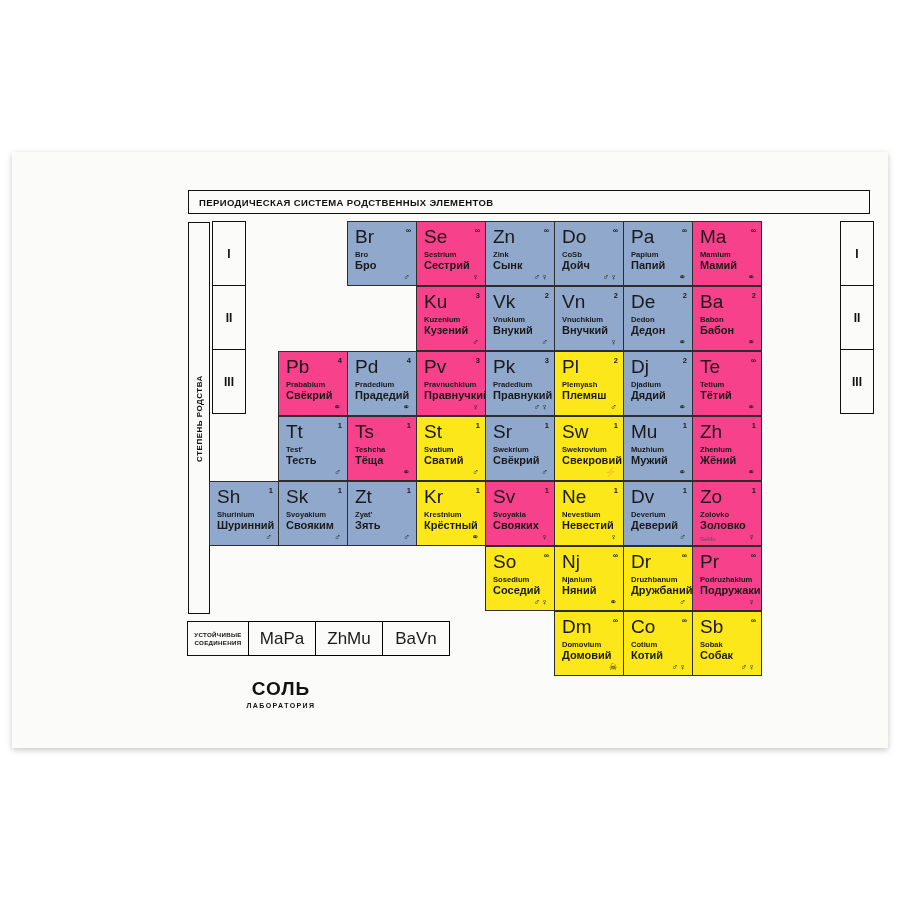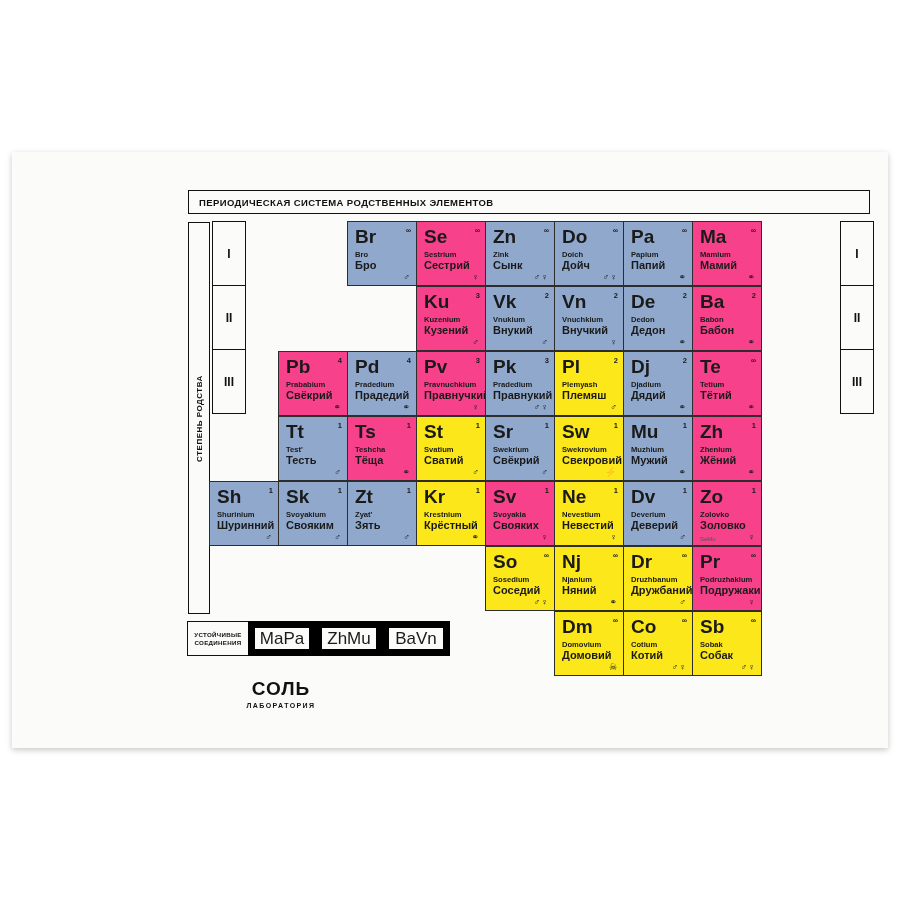--- a/index.html
+++ b/index.html
@@ -90,21 +90,21 @@
     margin-top: -1px;
     padding: 5px 6px 0 7px;
     overflow: hidden;
   }
   .cell.empty {
     border-color: transparent;
     background: transparent;
   }
   .sym {
     font-size: 19px;
-    font-weight: bold;
+    font-weight: normal;
     line-height: 19px;
     color: #1a1a1a;
     font-family: "Liberation Sans", sans-serif;
   }
   .lat {
     font-size: 7.6px;
     font-weight: bold;
     line-height: 10px;
     margin-top: 4px;
     color: #1a1a1a;
@@ -190,21 +190,21 @@
     font-weight: bold;
     letter-spacing: 0.3px;
     color: #111;
     text-align: center;
     line-height: 8px;
   }
   .comp-cell {
     width: 68px;
     height: 35px;
     box-sizing: border-box;
-    border: 7px solid #000000;
+    border: 1px solid #000000;
     margin-top: -1px;
     margin-left: -1px;
     display: flex;
     align-items: center;
     justify-content: center;
     font-size: 17px;
     color: #1a1a1a;
     font-family: "Liberation Sans", sans-serif;
   }
   
@@ -277,21 +277,21 @@
           <div class="cell c-blue">
             <div class="num">∞</div>
             <div class="sym">Zn</div>
             <div class="lat">Zink</div>
             <div class="cyr">Сынк</div>
             <div class="glyphs">♂♀</div>
           </div>
           <div class="cell c-blue">
             <div class="num">∞</div>
             <div class="sym">Do</div>
-            <div class="lat">Doich</div>
+            <div class="lat">CoSb</div>
             <div class="cyr">Дойч</div>
             <div class="glyphs">♂♀</div>
           </div>
           <div class="cell c-blue">
             <div class="num">∞</div>
             <div class="sym">Pa</div>
             <div class="lat">Papium</div>
             <div class="cyr">Папий</div>
             <div class="glyphs">⚭</div>
           </div>

